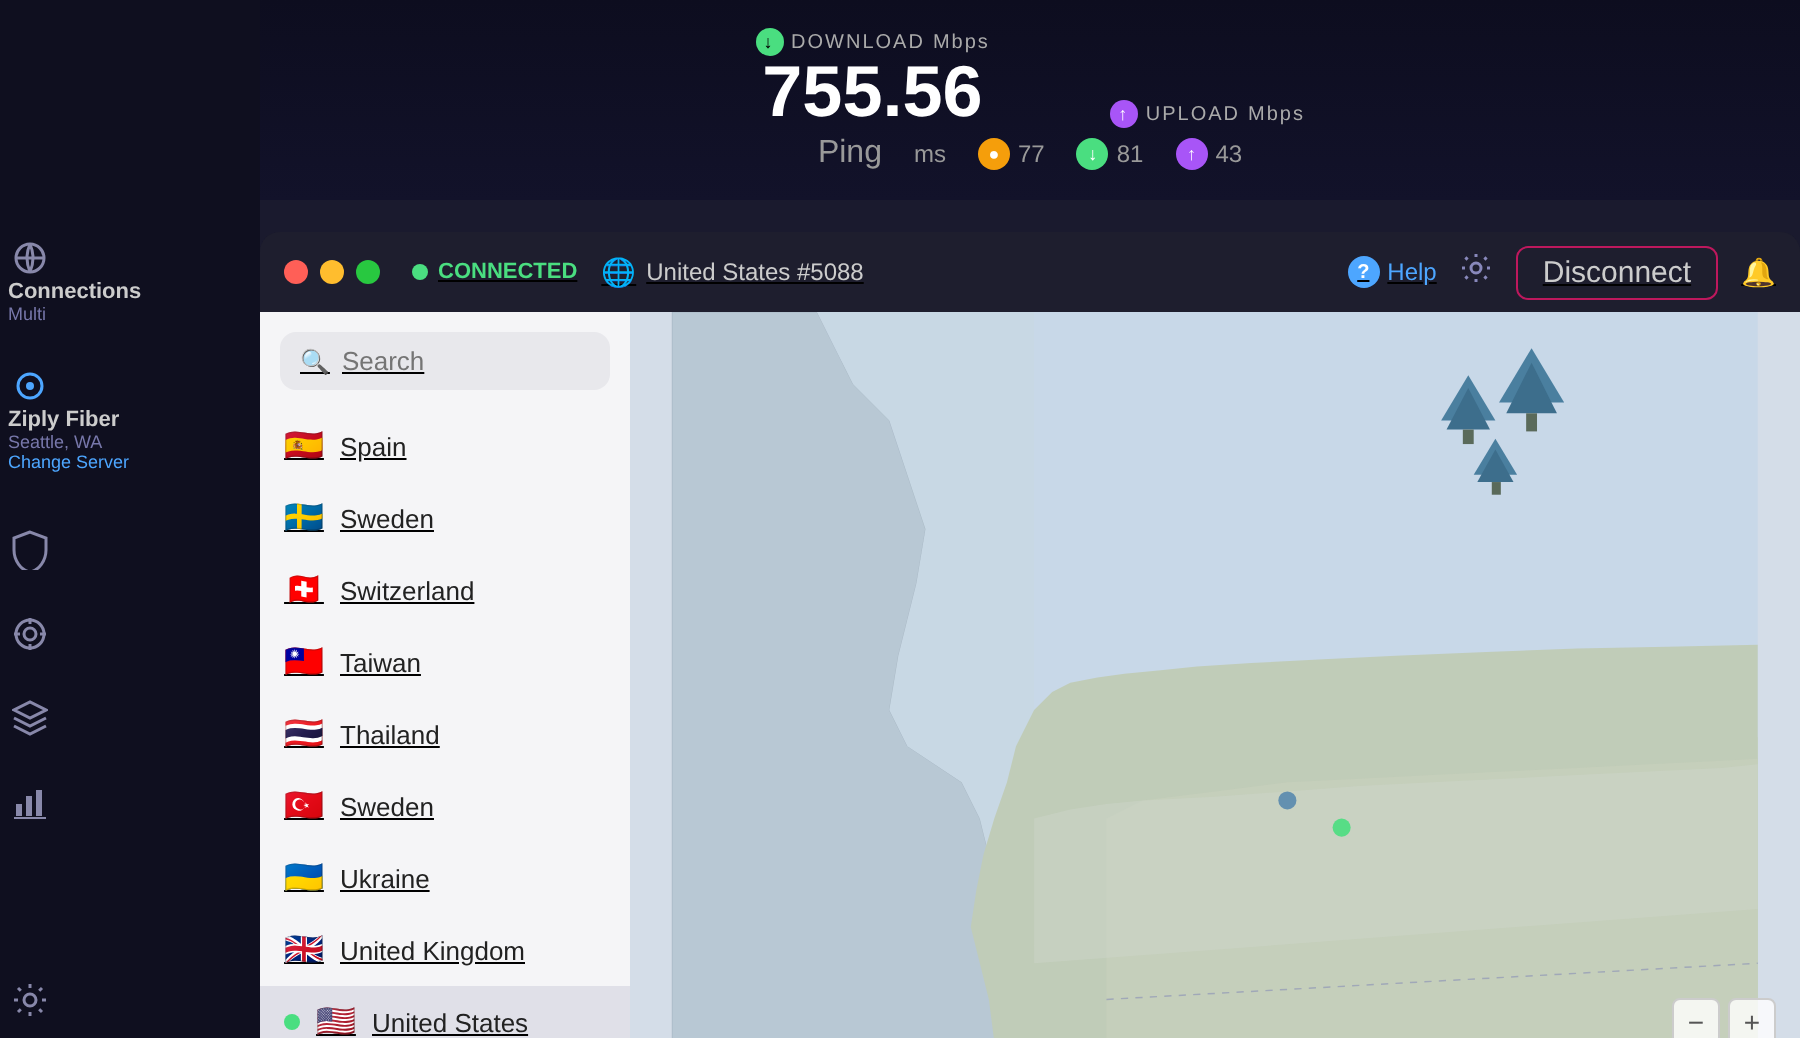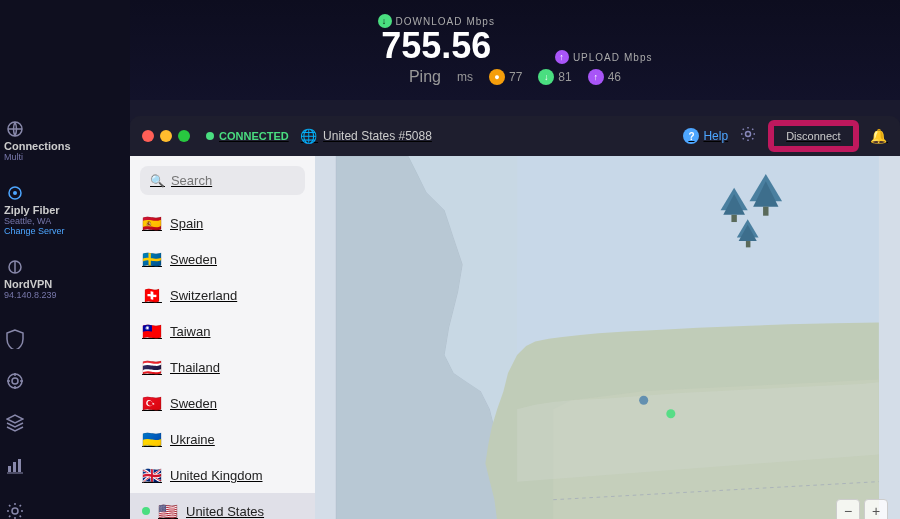--- a/index.html
+++ b/index.html
@@ -246,25 +246,25 @@
     }
 
     .settings-icon {
       color: #8888bb;
       font-size: 16px;
       cursor: pointer;
     }
 
     .disconnect-btn {
       background: transparent;
-      border: 6px solid #be185d;
+      border: 1px solid #be185d;
       border-radius: 6px;
       padding: 4px 12px;
       color: #ccc;
-      font-size: 11px;
+      font-size: 15px;
       cursor: pointer;
     }
 
     .bell-icon {
       color: #8888bb;
       font-size: 14px;
       cursor: pointer;
     }
 
     
@@ -409,21 +409,21 @@
     <div class="ping-item">
       <span class="ping-icon ping-gold">●</span>
       <span>77</span>
     </div>
     <div class="ping-item">
       <span class="ping-icon ping-green">↓</span>
       <span>81</span>
     </div>
     <div class="ping-item">
       <span class="ping-icon ping-purple">↑</span>
-      <span>46</span>
+      <span>43</span>
     </div>
   </div>
 </div>
 
 <div class="sidebar-nav">
   <div class="nav-item">
     <div class="nav-icon">
       <svg width="18" height="18" viewBox="0 0 18 18" fill="none">
         <circle cx="9" cy="9" r="7" stroke="#8888aa" stroke-width="1.5"></circle>
         <line x1="2" y1="9" x2="16" y2="9" stroke="#8888aa" stroke-width="1.5"></line>
@@ -440,30 +440,20 @@
       <svg width="18" height="18" viewBox="0 0 18 18" fill="none">
         <circle cx="9" cy="9" r="6" stroke="#4da6ff" stroke-width="1.5"></circle>
         <circle cx="9" cy="9" r="2" fill="#4da6ff"></circle>
       </svg>
     </div>
     <div class="conn-title">Ziply Fiber</div>
     <div class="conn-sub">Seattle, WA</div>
     <div class="conn-link">Change Server</div>
   </div>
 
-  <div class="nav-item">
-    <div class="nav-icon">
-      <svg width="18" height="18" viewBox="0 0 18 18" fill="none">
-        <circle cx="9" cy="9" r="6" stroke="#8888aa" stroke-width="1.5"></circle>
-        <path d="M9 3 L9 15" stroke="#8888aa" stroke-width="1.5"></path>
-      </svg>
-    </div>
-    <div class="conn-title">NordVPN</div>
-    <div class="conn-ip">94.140.8.239</div>
-  </div>
 
   <div class="nav-item" style="margin-top: 8px;">
     <div class="nav-icon">
       <svg width="18" height="20" viewBox="0 0 18 20" fill="none">
         <path d="M9 1L1 4v6c0 5.25 3.5 10.15 8 11 4.5-.85 8-5.75 8-11V4L9 1z" stroke="#8888aa" stroke-width="1.5" fill="none"></path>
       </svg>
     </div>
   </div>
 
   <div class="nav-item">

